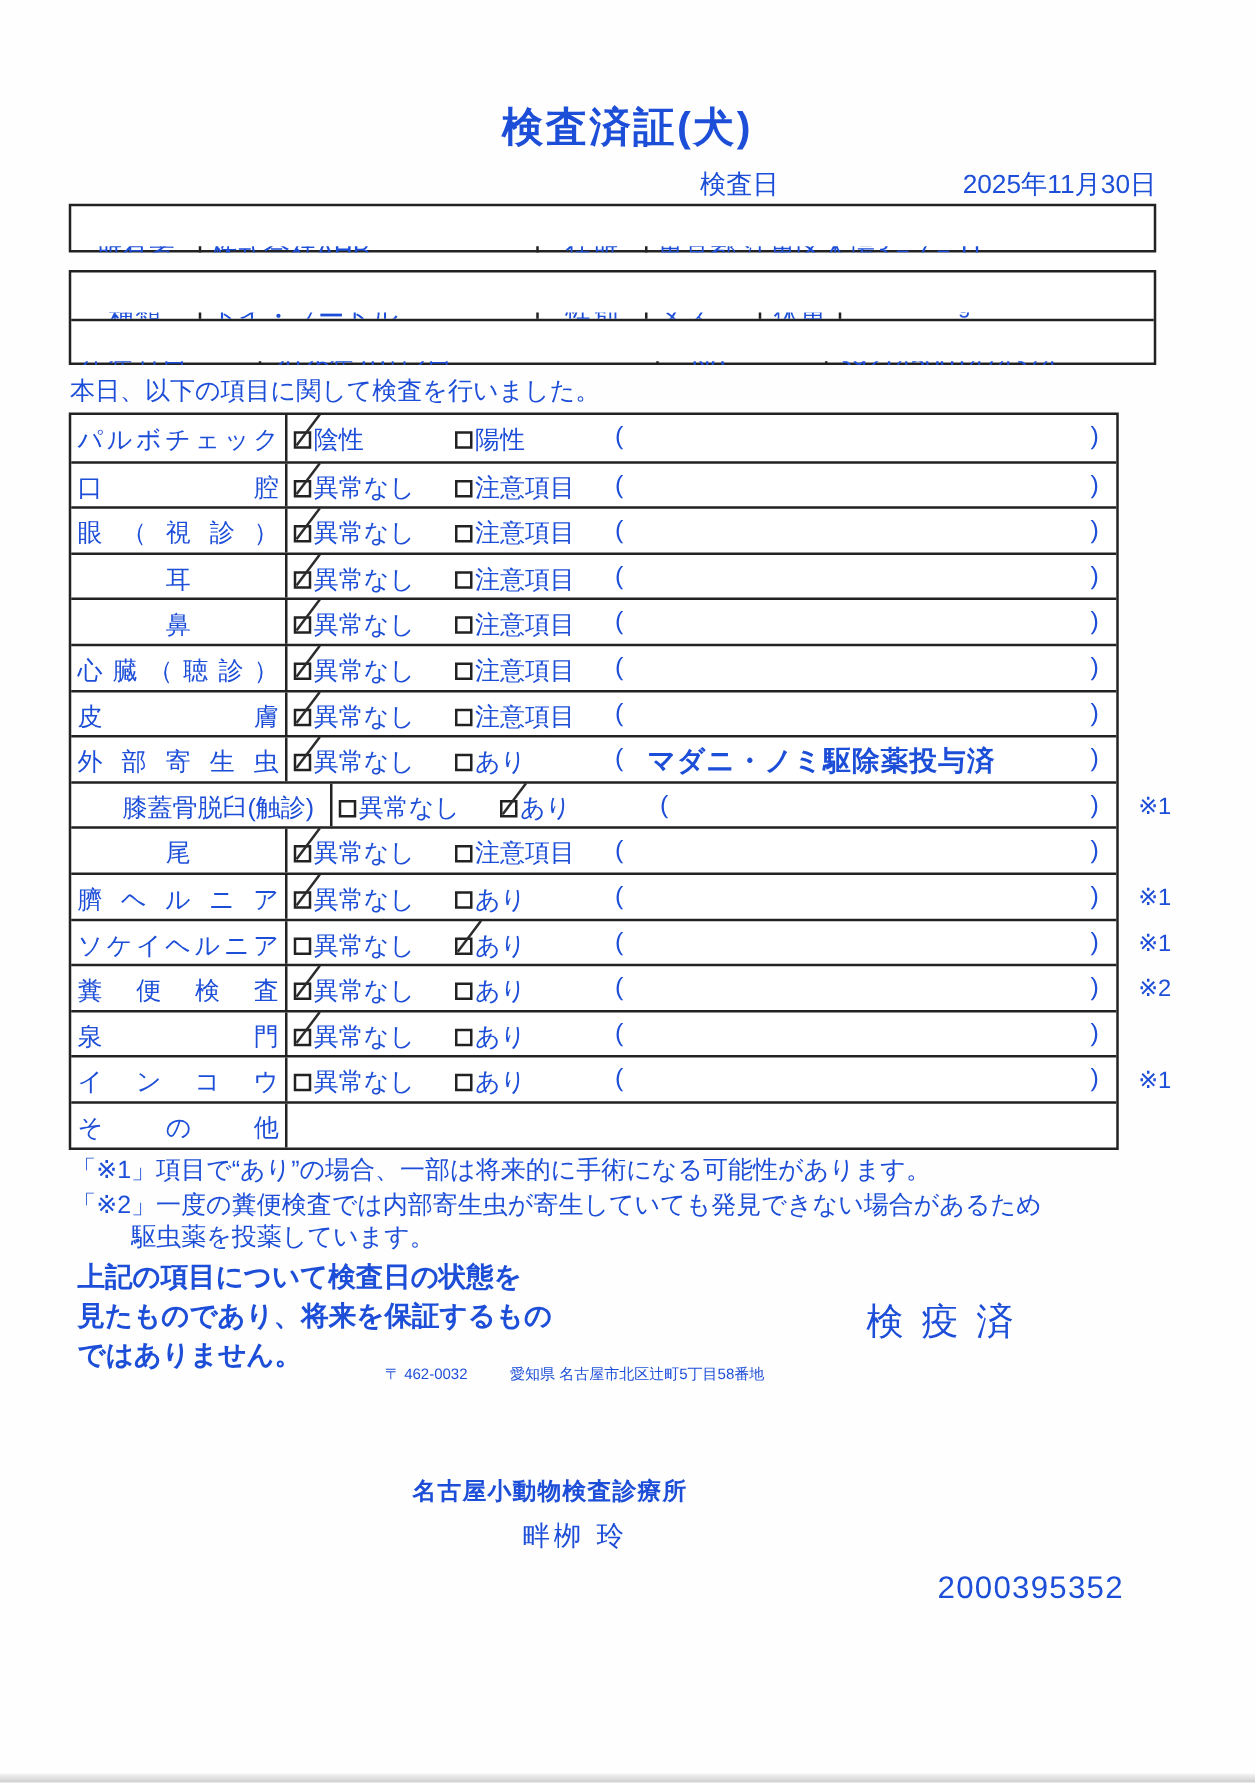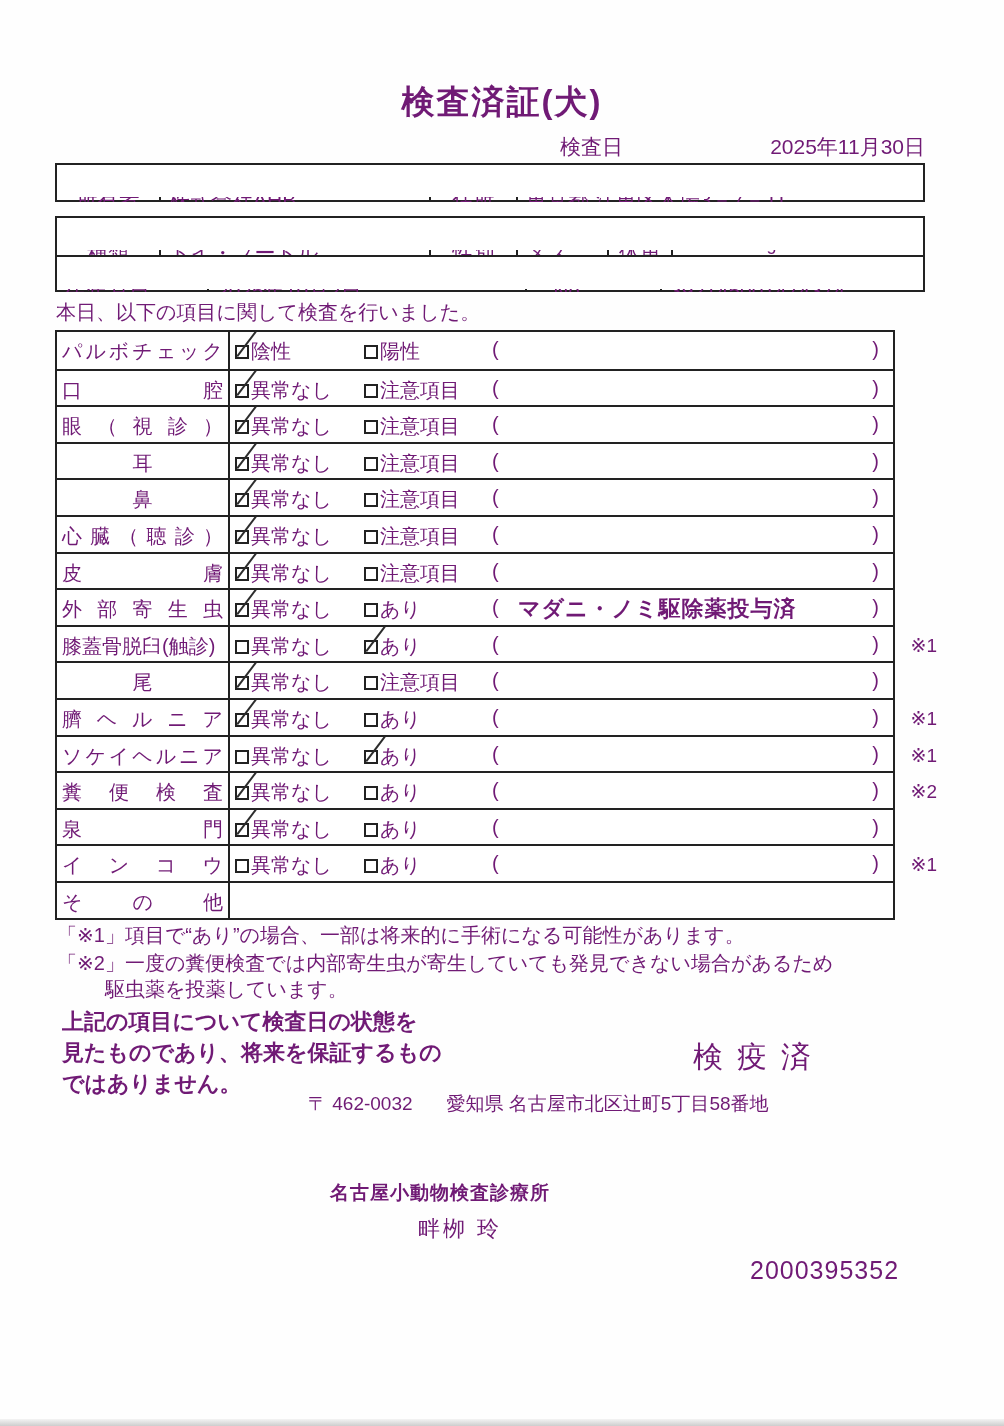--- a/index.html
+++ b/index.html
@@ -1,20 +1,20 @@
 <!DOCTYPE html>
 <html><head>
 <meta charset="utf-8">
 <style>
   html,body{margin:0;padding:0;background:#e8e8e8;}
   .page{
     position:relative;width:1004px;height:1426px;margin:0 auto;
     background:#fefefe;overflow:hidden;
     font-family:"Liberation Sans","DejaVu Sans",sans-serif;
-    color:#701a75;
+    color:#1d4ed8;
   }
   .abs{position:absolute;}
   
   .title{left:0;top:80px;width:100%;text-align:center;font-size:33px;font-weight:600;letter-spacing:2px;}
   .insp-date-label{left:560px;top:133px;font-size:21px;font-weight:500;}
   .insp-date{left:625px;top:133px;width:300px;text-align:right;font-size:21px;font-weight:500;}
   
   .tbl{position:absolute;left:55px;width:870px;border:2px solid #222;box-sizing:border-box;background:#fff;}
   .trow{display:flex;height:37px;box-sizing:border-box;}
   .trow + .trow{border-top:2px solid #222;gap:48px;}
@@ -32,40 +32,40 @@
   
   .statement{left:56px;top:299px;font-size:20px;font-weight:500;}
   
   .cl-table{position:absolute;left:55px;top:330px;width:840px;border:2px solid #222;box-sizing:border-box;background:#fff;}
   .cl-row{position:relative;display:flex;height:36.6px;box-sizing:border-box;}
   .cl-row + .cl-row{border-top:2px solid #222;}
   .cl-label{width:173px;flex:none;box-sizing:border-box;border-right:2px solid #222;
     font-size:20px;font-weight:500;padding:6px 5px 0 5px;
     text-align:justify;text-align-last:justify;overflow:hidden;white-space:nowrap;}
   .cl-label.center{text-align:center;text-align-last:center;}
-  .cl-label.plain{text-align:left;text-align-last:left;letter-spacing:0;}
+  .cl-label.plain{text-align:left;text-align-last:left;letter-spacing:0;margin-left:36px;}
   .cl-content{position:relative;flex:1;font-size:20px;font-weight:500;}
   .opt{position:absolute;top:6px;white-space:nowrap;}
   .opt1{left:5px;} .opt2{left:134px;}
   .cb{position:relative;display:inline-block;width:14px;height:14px;border:2px solid #222;
       box-sizing:border-box;vertical-align:-1px;margin-right:2px;}
   .cb.checked::after{content:"";position:absolute;left:1px;bottom:0px;width:31px;height:2px;
       background:#2c2c2c;transform:rotate(-53deg);transform-origin:0 100%;}
   .paren-open{position:absolute;left:262px;top:6px;}
   .paren-close{position:absolute;right:14px;top:6px;}
   .paren-text{position:absolute;left:288px;top:4px;font-size:22px;font-weight:700;letter-spacing:1px;white-space:nowrap;}
   .mark{position:absolute;right:-44px;top:7px;font-size:19px;font-weight:500;}
   
   .note1{left:57px;top:922px;font-size:20px;}
   .note2{left:57px;top:950px;font-size:20px;}
   .note3{left:105px;top:976px;font-size:20px;}
   
   .disc{left:62px;top:1006px;font-size:22px;font-weight:600;line-height:31px;}
   .stamp{left:693px;top:1037px;font-size:30px;font-weight:500;letter-spacing:14px;}
-  .addr-line{left:308px;top:1091px;font-size:19px;font-weight:500;white-space:nowrap;}
+  .addr-line{left:308px;top:1091px;font-size:12px;font-weight:500;white-space:nowrap;}
   .addr-line .gap{display:inline-block;width:34px;}
   .tel-line{left:330px;top:1131px;font-size:21px;font-weight:500;white-space:nowrap;}
   .tel-line .gap{display:inline-block;width:18px;}
   .clinic-name{left:330px;top:1180px;font-size:19px;font-weight:700;letter-spacing:1px;}
   .vet-name{left:418px;top:1214px;font-size:22px;font-weight:500;letter-spacing:3px;}
   .serial{left:750px;top:1256px;font-size:25px;font-weight:500;letter-spacing:1px;}
   
   .scan-edge{left:0;top:1419px;width:1004px;height:7px;
     background:linear-gradient(to bottom,rgba(120,120,120,0.08),rgba(60,60,60,0.25));}
 </style>

